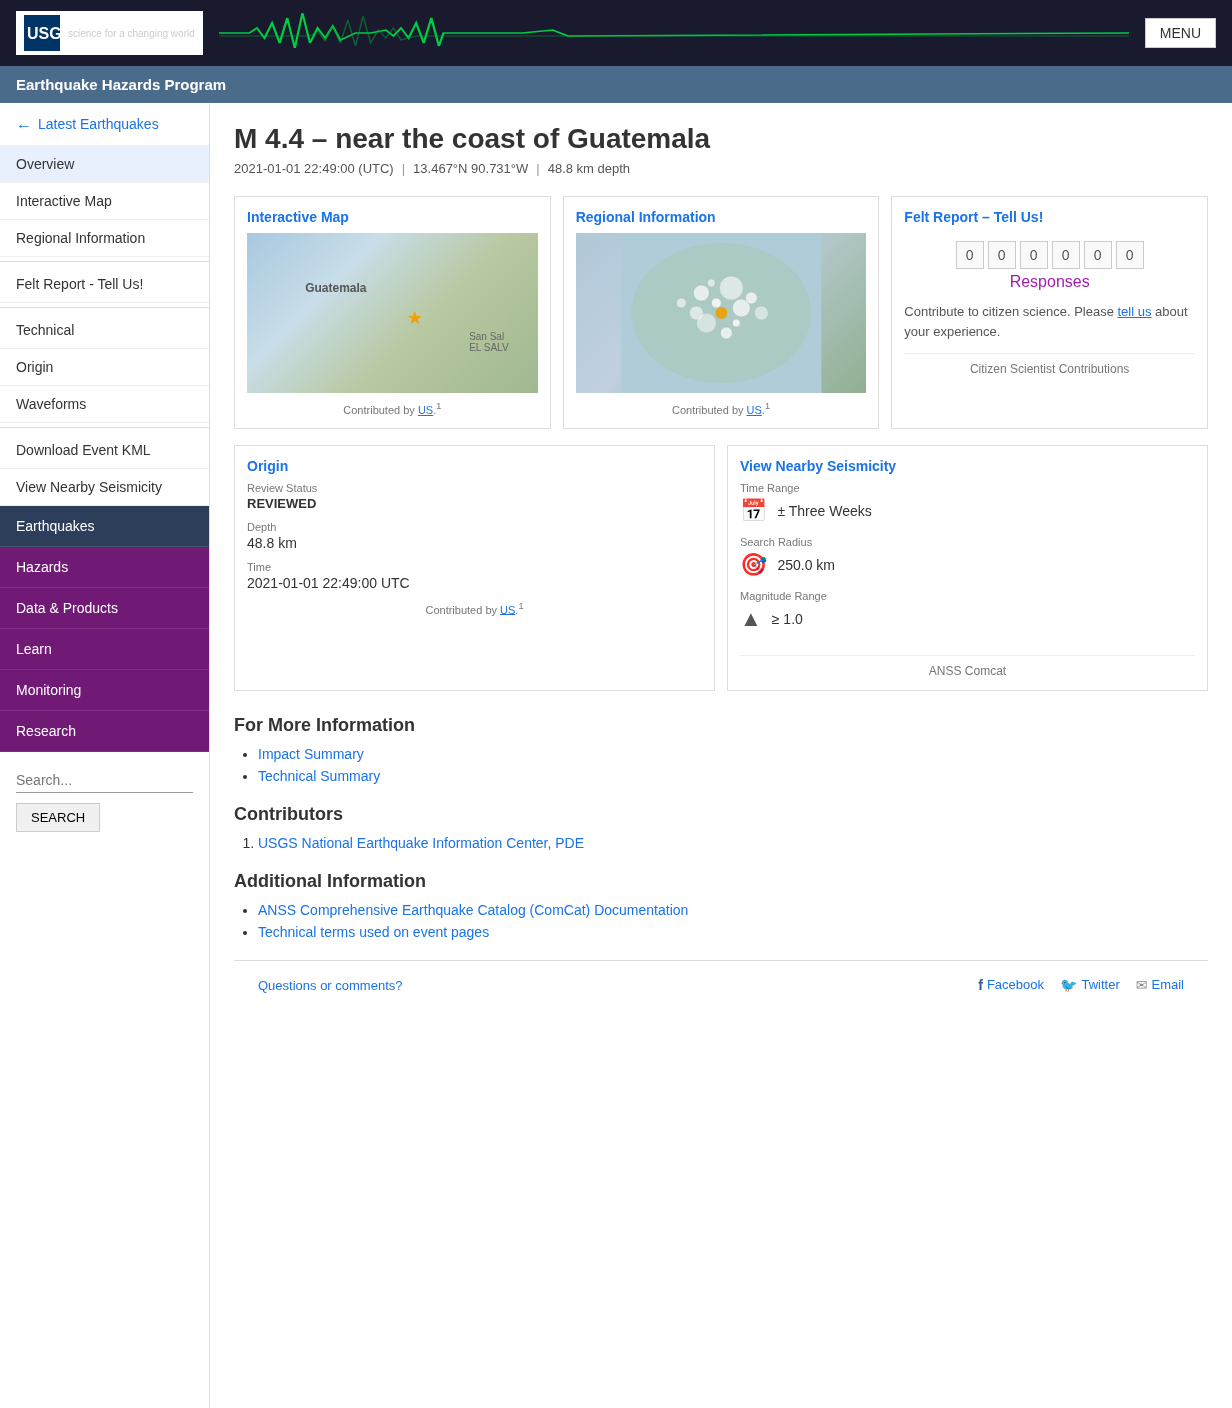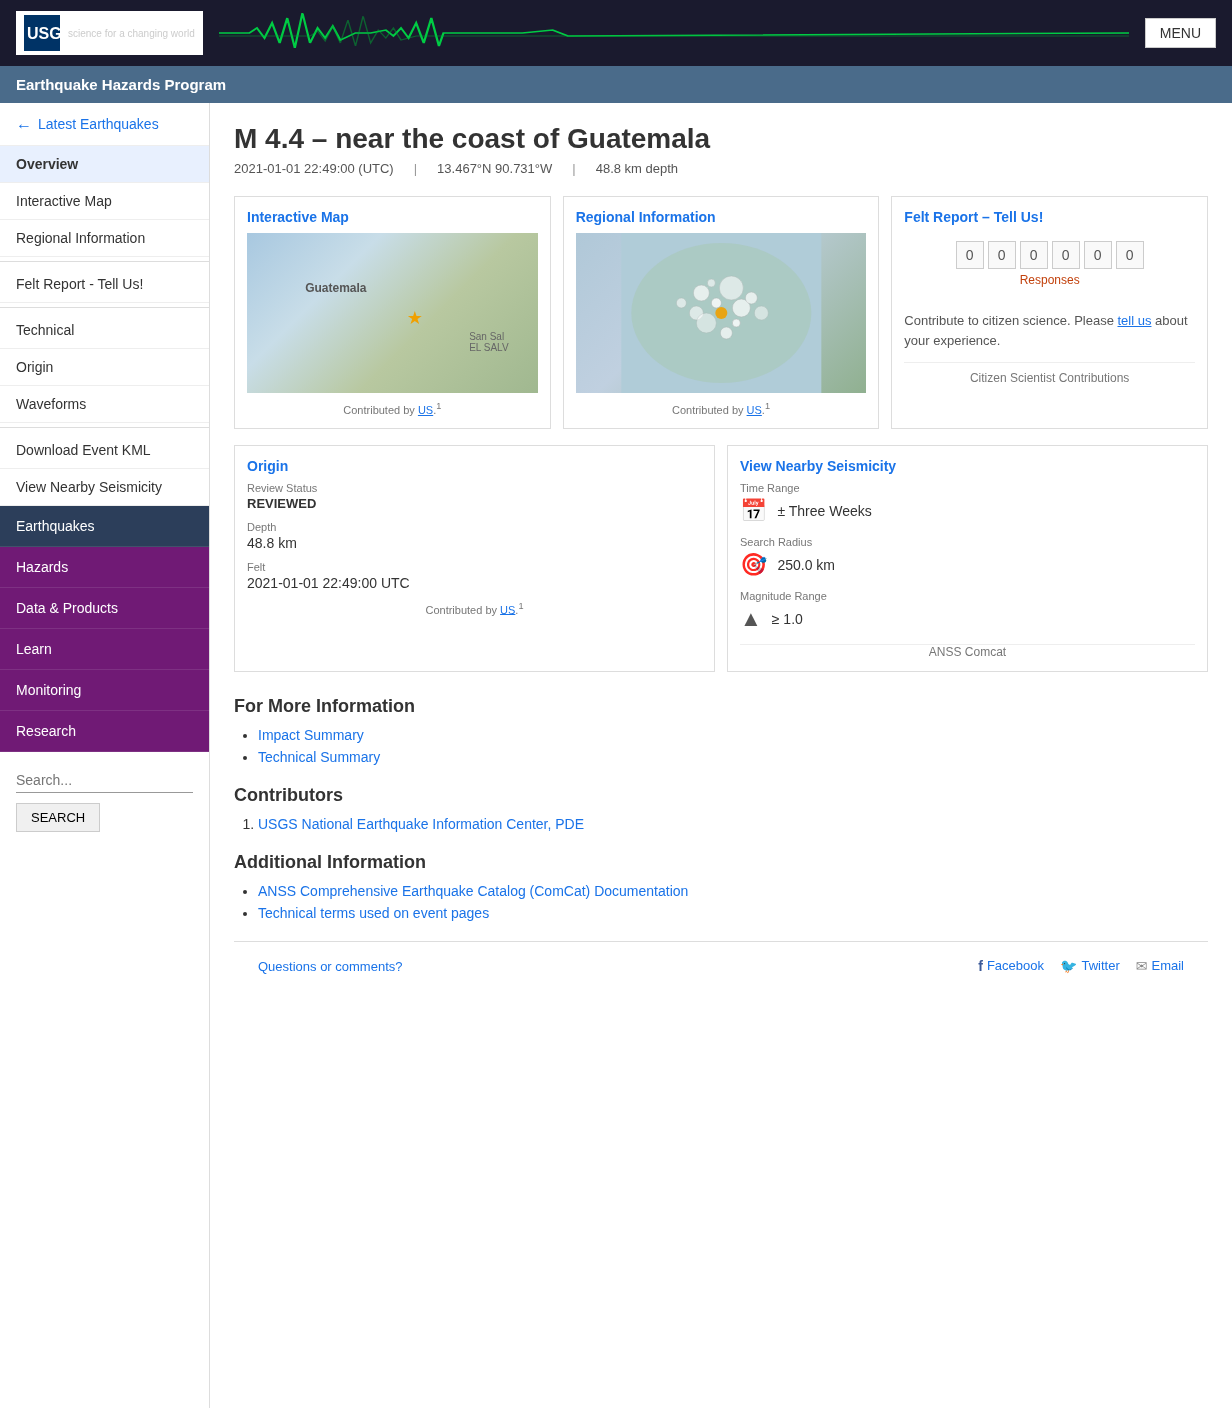--- a/index.html
+++ b/index.html
@@ -17,67 +17,67 @@
     .sub-header { background: #4a6b8a; color: #fff; padding: 10px 16px; font-size: 15px; font-weight: bold; }
 
     
     .layout { display: flex; min-height: calc(100vh - 100px); }
 
     
     .sidebar { width: 210px; min-width: 210px; border-right: 1px solid #ddd; background: #fff; }
     .sidebar-back { display: flex; align-items: center; gap: 6px; padding: 12px 16px; color: #1a73e8; cursor: pointer; font-size: 14px; border-bottom: 1px solid #eee; }
     .sidebar-back-arrow { font-size: 16px; }
     .sidebar-nav-item { padding: 10px 16px; border-bottom: 1px solid #eee; cursor: pointer; color: #333; font-size: 14px; }
-    .sidebar-nav-item.active { background: #e8f0fe; font-weight: bold; }
+    .sidebar-nav-item.active { background: #e8f0fe; font-weight: normal; }
     .sidebar-divider { height: 1px; background: #ddd; margin: 4px 0; }
 
     .sidebar-main-nav { background: #701a75; }
     .sidebar-main-item { padding: 12px 16px; color: #fff; cursor: pointer; font-size: 14px; border-bottom: 1px solid rgba(255,255,255,0.1); }
     .sidebar-main-item.active { background: #2c3e5a; }
 
     .sidebar-search { padding: 16px; }
     .sidebar-search input { width: 100%; border: none; border-bottom: 1px solid #999; padding: 4px 0; font-size: 14px; outline: none; color: #999; }
     .sidebar-search-btn { margin-top: 10px; padding: 6px 14px; background: #f0f0f0; border: 1px solid #ccc; cursor: pointer; font-size: 13px; text-transform: uppercase; }
 
     
     .main { flex: 1; padding: 20px 24px; }
     .page-title { font-size: 28px; font-weight: bold; color: #333; margin-bottom: 6px; }
-    .page-meta { font-size: 13px; color: #555; margin-bottom: 20px; display: flex; align-items: center; gap: 20px; }
+    .page-meta { font-size: 13px; color: #555; margin-bottom: 20px; display: flex; align-items: center; gap: 8px; }
     .page-meta-sep { color: #999; }
 
     
     .cards-grid { display: grid; grid-template-columns: 1fr 1fr 1fr; gap: 12px; margin-bottom: 16px; }
     .cards-grid-2 { display: grid; grid-template-columns: 1fr 1fr; gap: 12px; margin-bottom: 24px; }
 
     .card { border: 1px solid #ddd; padding: 12px; background: #fff; }
     .card-title { color: #1a73e8; font-size: 14px; font-weight: bold; margin-bottom: 8px; cursor: pointer; text-decoration: none; display: block; }
     .card-map { background: #b8d4e8; height: 160px; display: flex; align-items: flex-end; justify-content: center; position: relative; overflow: hidden; margin-bottom: 8px; }
     .card-contributed { font-size: 11px; color: #777; text-align: center; margin-top: 4px; }
     .card-contributed a { color: #1a73e8; }
 
     
     .felt-numbers { display: flex; justify-content: center; gap: 4px; margin: 16px 0 4px; }
     .felt-num { width: 28px; height: 28px; border: 1px solid #ccc; display: flex; align-items: center; justify-content: center; font-size: 14px; color: #555; background: #f9f9f9; }
-    .felt-label { text-align: center; font-size: 12px; color: #c2410c; margin-bottom: 24px; }
+    .felt-label { text-align: center; font-size: 16px; color: #a21caf; margin-bottom: 11px; }
     .felt-desc { font-size: 13px; color: #555; line-height: 1.5; }
     .felt-desc a { color: #1a73e8; }
     .felt-footer { font-size: 12px; color: #777; text-align: center; margin-top: 12px; padding-top: 8px; border-top: 1px solid #eee; }
 
     
     .origin-field { margin-bottom: 10px; }
     .origin-label { font-size: 11px; color: #777; margin-bottom: 2px; }
     .origin-value { font-size: 14px; color: #333; font-weight: 500; }
 
     
     .seism-field { margin-bottom: 12px; }
     .seism-label { font-size: 11px; color: #777; margin-bottom: 4px; }
     .seism-row { display: flex; align-items: center; gap: 10px; }
     .seism-icon { font-size: 22px; color: #555; }
     .seism-value { font-size: 14px; color: #333; }
-    .seism-footer { font-size: 12px; color: #777; text-align: center; margin-top: 12px; border-top: 1px solid #eee; }
+    .seism-footer { font-size: 12px; color: #777; text-align: center; margin-top: 23px; padding-top: 8px; border-top: 1px solid #eee; }
 
     
     .section-title { font-size: 18px; font-weight: bold; color: #333; margin-bottom: 10px; margin-top: 4px; }
     .info-list { list-style: disc; margin-left: 24px; margin-bottom: 20px; }
     .info-list li { margin-bottom: 6px; }
     .info-list a { color: #1a73e8; text-decoration: none; }
     .contributors-list { list-style: decimal; margin-left: 24px; margin-bottom: 20px; }
     .contributors-list li { margin-bottom: 6px; }
     .contributors-list a { color: #1a73e8; text-decoration: none; }
 
@@ -248,21 +248,21 @@
         <a class="card-title" href="#">Origin</a>
         <div class="origin-field">
           <div class="origin-label">Review Status</div>
           <div class="review-status origin-value">REVIEWED</div>
         </div>
         <div class="origin-field">
           <div class="origin-label">Depth</div>
           <div class="origin-value">48.8 km</div>
         </div>
         <div class="origin-field">
-          <div class="origin-label">Felt</div>
+          <div class="origin-label">Time</div>
           <div class="origin-value">2021-01-01 22:49:00 UTC</div>
         </div>
         <div class="card-contributed">
           Contributed by <a href="#">US</a>.<sup>1</sup>
         </div>
       </div>
 
       <div class="card">
         <a class="card-title" href="#">View Nearby Seismicity</a>
         <div class="seism-field">

